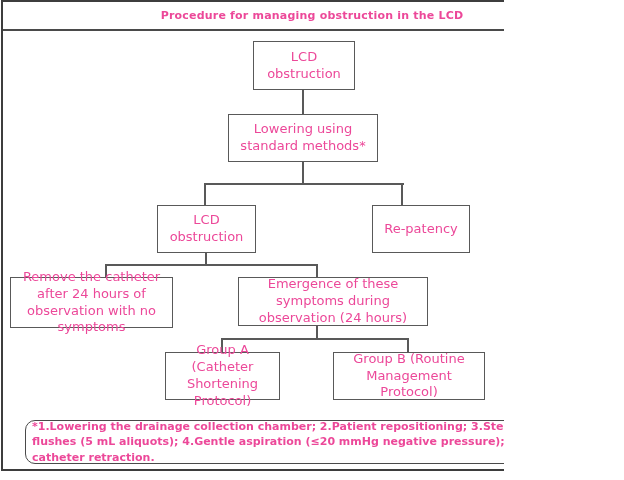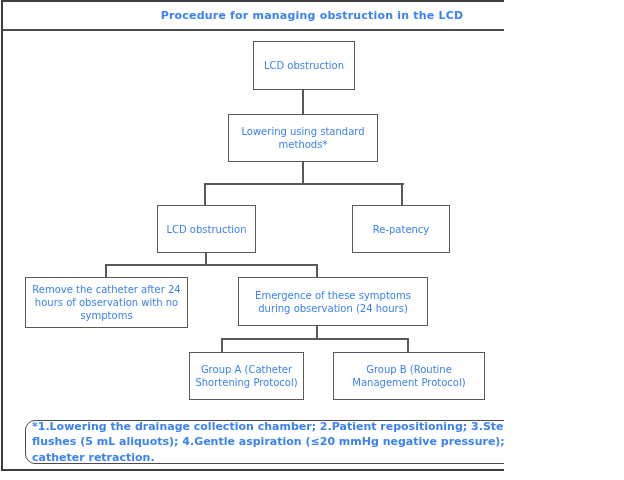--- a/index.html
+++ b/index.html
@@ -6,21 +6,21 @@
     margin: 0;
     padding: 0;
     background: #ffffff;
   }
   #screen {
     position: relative;
     width: 504px;
     height: 480px;
     background: #ffffff;
     font-family: "DejaVu Sans", "Liberation Sans", sans-serif;
-    color: #3b82f6;
+    color: #ec4899;
     overflow: hidden;
   }
   
   .frame {
     position: absolute;
     left: 1px;
     top: 0px;
     width: 618px;
     height: 471px;
     border: 2px solid #3d3d3d;
@@ -47,21 +47,21 @@
   
   .node {
     position: absolute;
     border: 1.5px solid #595959;
     background: #ffffff;
     box-sizing: border-box;
     display: flex;
     align-items: center;
     justify-content: center;
     text-align: center;
-    font-size: 10px;
+    font-size: 13px;
     line-height: 1.3;
     padding: 8px 3px;
   }
   
   .line {
     position: absolute;
     background: #595959;
   }
   
   .footnote-box {
@@ -115,33 +115,33 @@
   </div>
 
   <div class="node" style="left:228px; top:114px; width:150px; height:48px;">
     <span>Lowering using standard methods*</span>
   </div>
 
   <div class="node" style="left:157px; top:205px; width:99px;  height:48px;">
     <span>LCD obstruction</span>
   </div>
 
-  <div class="node" style="left:352px; top:205px; width:98px;  height:48px;text-align:right;">
+  <div class="node" style="left:372px; top:205px; width:98px;  height:48px;text-align:right;">
     <span>Re-patency</span>
   </div>
 
-  <div class="node" style="left:25px;  top:277px; width:163px; height:51px;">
+  <div class="node" style="left:10px;  top:277px; width:163px; height:51px;">
     <span>Remove the catheter after 24 hours of observation with no symptoms</span>
   </div>
 
   <div class="node" style="left:222px; top:277px; width:190px; height:49px;margin-left:16px;">
     <span>Emergence of these symptoms during observation (24 hours)</span>
   </div>
 
-  <div class="node" style="left:165px; top:352px; width:115px; height:48px;margin-left:24px;">
+  <div class="node" style="left:165px; top:352px; width:115px; height:48px;">
     <span>Group A (Catheter Shortening Protocol)</span>
   </div>
 
   <div class="node" style="left:333px; top:352px; width:152px; height:48px;text-align:center;">
     <span>Group B (Routine Management Protocol)</span>
   </div>
 
   <div class="footnote-box">
     <div class="footnote-text">*1.Lowering the drainage collection chamber; 2.Patient repositioning; 3.Sterile saline flushes (5 mL aliquots); 4.Gentle aspiration (≤20 mmHg negative pressure); 5.Staged catheter retraction.</div>
   </div>

